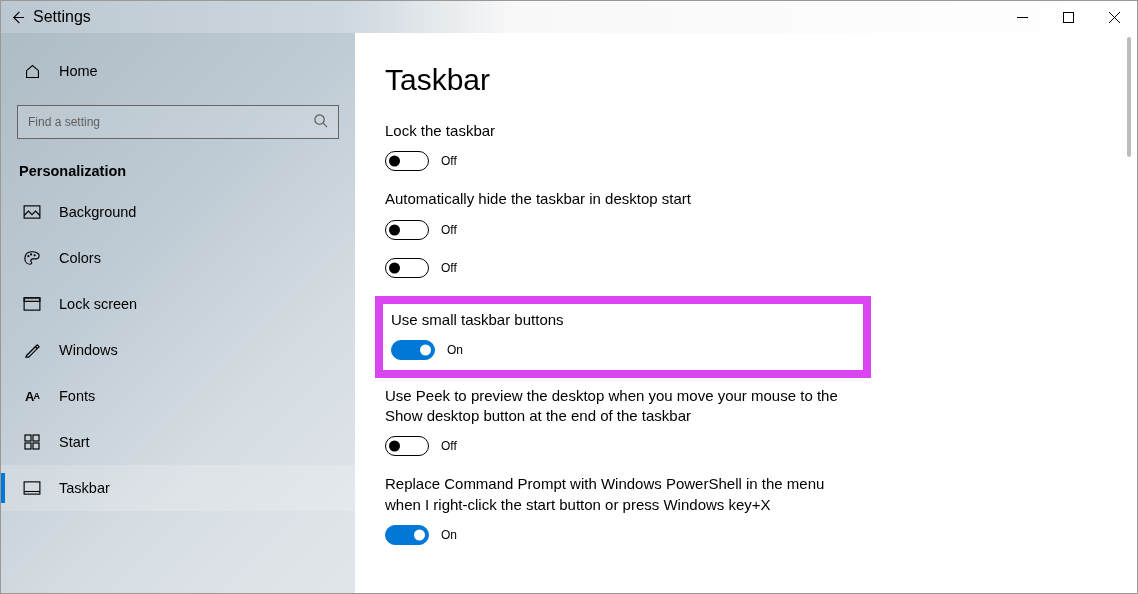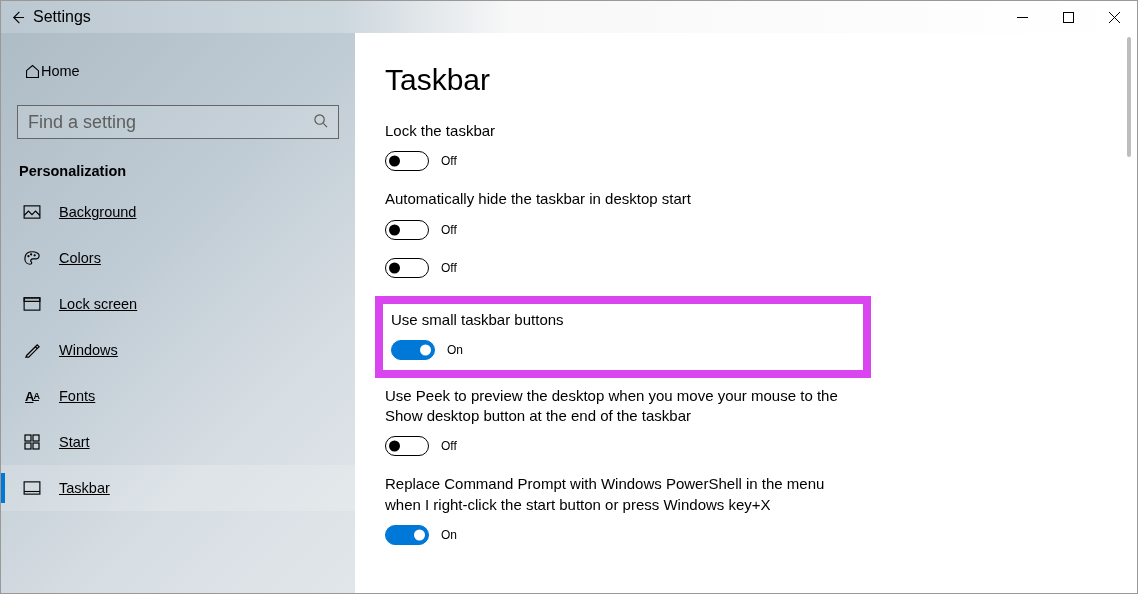--- a/index.html
+++ b/index.html
@@ -9,27 +9,27 @@
   .titlebar { height:32px; display:flex; align-items:center; position:relative; background: linear-gradient(90deg,#bcc8d1 0%, #cdd7de 30%, #f8f8f8 45%, #fff 100%); }
   .titlebar .back { width:32px; height:32px; display:flex; align-items:center; justify-content:center; }
   .titlebar .title { font-size:16px; }
   .window-controls { position:absolute; right:0; top:0; height:32px; display:flex; }
   .window-controls .wc { width:46px; height:32px; display:flex; align-items:center; justify-content:center; }
   .window-controls svg { stroke:#000; }
   
   .body { flex:1; display:flex; overflow:hidden; }
   
   .sidebar { width:354px; height:100%; background: linear-gradient(135deg,#aebcc6 0%, #c0ccd5 40%, #d7dee3 70%, #e1e6ea 100%); padding-top:18px; position:relative; }
-  .home-row { display:flex; align-items:center; height:40px; padding-left:22px; gap:0; font-size:14.5px; }
+  .home-row { display:flex; align-items:center; height:40px; padding-left:22px; gap:18px; font-size:14.5px; }
   .home-row .icon { width:18px; display:flex; justify-content:center; }
   .search-box { margin:14px 16px 0 16px; height:34px; border:1px solid #666; background:rgba(255,255,255,0.12); display:flex; align-items:center; padding:0 10px; justify-content:space-between; }
-  .search-box input { background:transparent; border:none; outline:none; font-size:18px; font-style:normal; color:#555; flex:1; }
+  .search-box input { background:transparent; border:none; outline:none; font-size:12px; font-style:normal; color:#555; flex:1; }
   .search-box input::placeholder { color:#5e5e5e; }
   .category { padding:24px 8px 10px 18px; font-weight:600; font-size:14.5px; }
-  .nav-item { display:flex; align-items:center; height:46px; padding-left:22px; gap:18px; font-size:14.5px; position:relative;text-decoration:underline; }
+  .nav-item { display:flex; align-items:center; height:46px; padding-left:22px; gap:18px; font-size:14.5px; position:relative; }
   .nav-item .icon { width:18px; display:flex; justify-content:center; align-items:center; }
   .nav-item.selected::before { content:""; position:absolute; left:0; top:8px; bottom:8px; width:4px; background:#0078d7; }
   .nav-item.selected { background:rgba(255,255,255,0.18); }
   
   .main { flex:1; position:relative; overflow:hidden; background:#fff; }
   .main-inner { padding:30px 0 0 30px; width:700px; }
   h1.page { font-weight:400; font-size:30px; margin-bottom:24px; }
   .setting { margin-bottom:18px; }
   .setting-label { font-size:15px; color:#000; margin-bottom:10px; line-height:1.35; max-width:470px; }
   .toggle-row { display:flex; align-items:center; gap:12px; }

